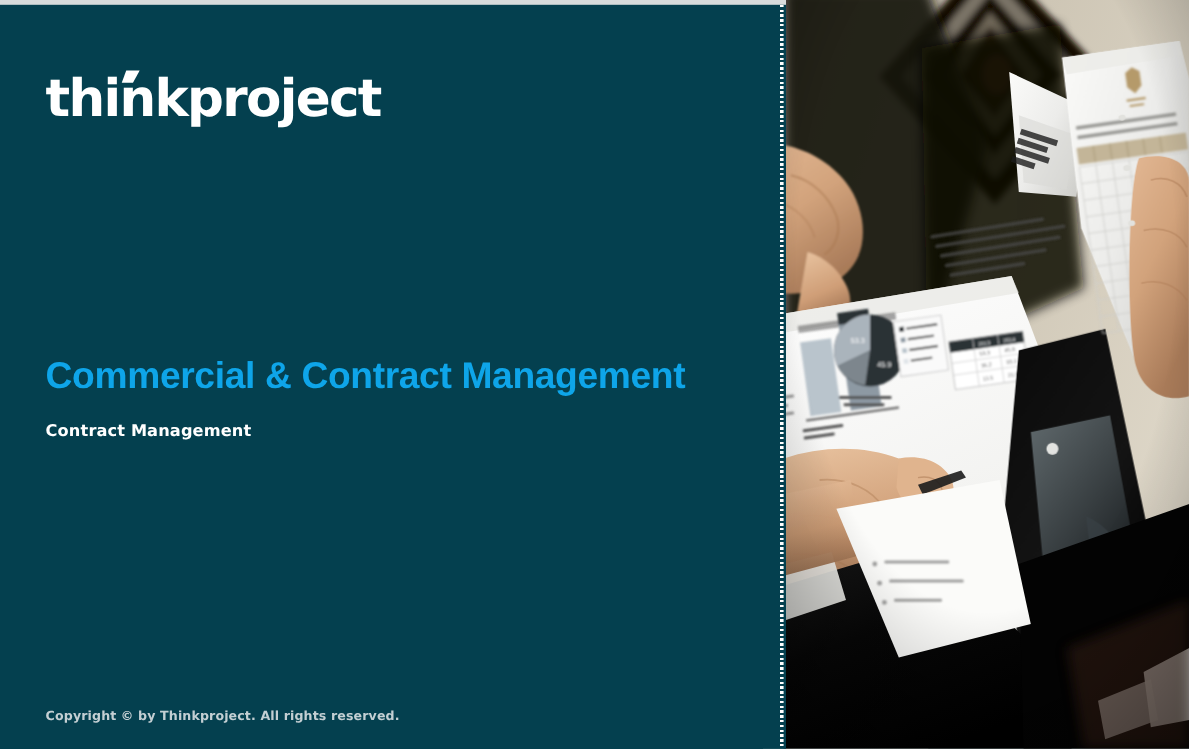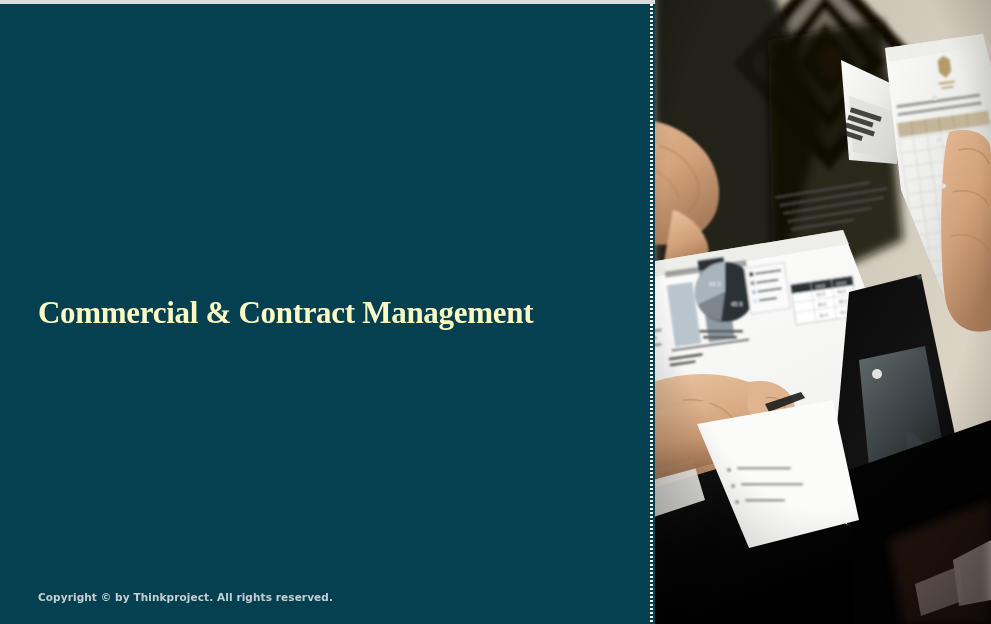--- a/index.html
+++ b/index.html
@@ -44,24 +44,24 @@
   .logo svg { display:block; height:56px; width:auto; }
 
   
   .title-block {
     position:absolute;
     left:38px; top:292px;
     z-index:4;
     width:600px;
   }
   .slide-title {
-    font-family:Liberation Serif, serif;
+    font-family:Liberation Sans, sans-serif;
     font-size:31px;
     font-weight:bold;
-    color:#fef9c3;
+    color:#0ea5e9;
     letter-spacing:-0.3px;
     line-height:42px;
     white-space:nowrap;
   }
   .slide-subtitle {
     font-family:"DejaVu Sans", sans-serif;
     font-size:13.5px;
     font-weight:bold;
     color:#ffffff;
     letter-spacing:0.1px;
@@ -391,20 +391,28 @@
       <rect x="0" y="0" width="338" height="624" fill="url(#vig)"></rect>
     </svg>
   </div>
 
   <div class="left-panel"></div>
 
   <div class="top-strip"></div>
 
   <div class="divider"></div>
 
+  <div class="logo">
+    <svg viewBox="0 0 300 60" height="56">
+      <text x="0" y="45" font-family="DejaVu Sans, sans-serif" font-size="46" font-weight="bold" fill="#ffffff" letter-spacing="-1.5">thinkproject</text>
+      <polygon points="72,4 84,4 78,15 68,15" fill="#ffffff"></polygon>
+      <rect x="68" y="17" width="9" height="0" fill="#04404f"></rect>
+    </svg>
+  </div>
 
   <div class="title-block">
     <div class="slide-title">Commercial &amp; Contract Management</div>
+    <div class="slide-subtitle">Contract Management</div>
   </div>
 
   <div class="footer">Copyright © by Thinkproject. All rights reserved.</div>
 
 </div>
 
 </body></html>

